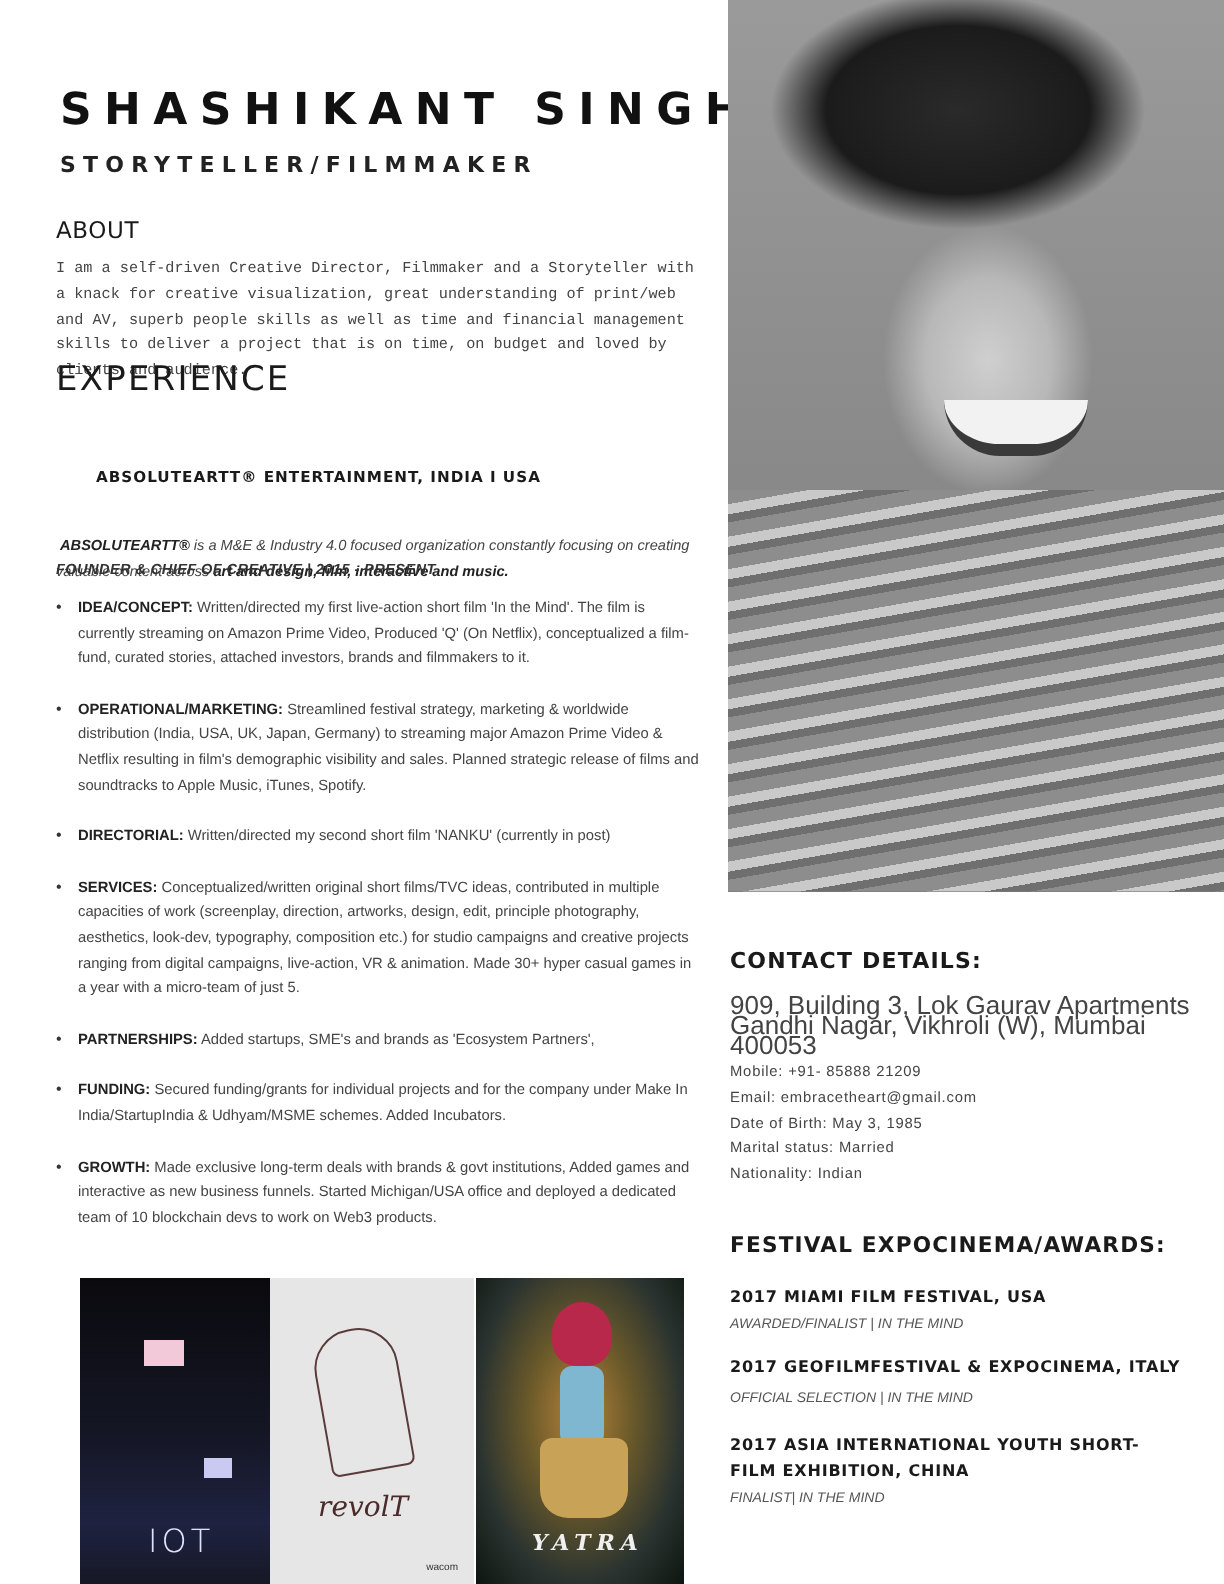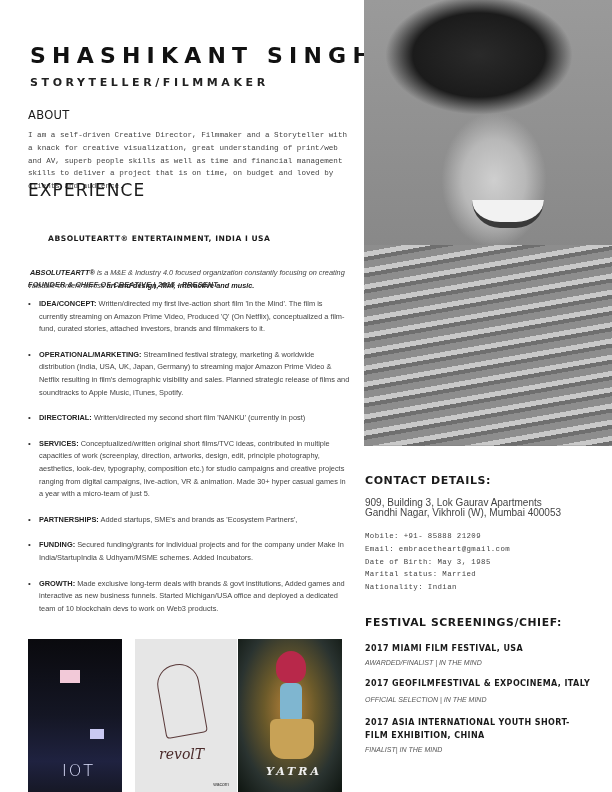--- a/index.html
+++ b/index.html
@@ -33,33 +33,33 @@
              repeating-linear-gradient(170deg, #8d8d8d 0px, #8d8d8d 7px, #c9c9c9 7px, #c9c9c9 12px, #6f6f6f 12px, #6f6f6f 16px),
              linear-gradient(#9a9a9a, #7a7a7a);
            background-size: 100% 100%, 100% 100%, 100% 45%, 100% 100%;
            background-position: 0 0, 0 0, 0 100%, 0 0;
            background-repeat:no-repeat; }
   .photo .smile { position:absolute; left:108px; top:200px; width:72px; height:22px; background:#f2f2f2;
                   border-radius:0 0 36px 36px; border-bottom:6px solid #3a3a3a; }
 
   .contact-h { position:absolute; left:365px; top:474px; font-family:"DejaVu Sans", sans-serif; font-weight:bold;
                font-size:11px; letter-spacing:0.6px; color:#1a1a1a; white-space:nowrap; }
-  .addr { position:absolute; left:365px; top:498px; font-size:10px; line-height:10px; color:#444; }
-  .cinfo { position:absolute; left:365px; top:530px; font-family:Liberation Mono, monospace; font-size:7.4px;
+  .addr { position:absolute; left:365px; top:498px; font-size:13px; line-height:10px; color:#444; }
+  .cinfo { position:absolute; left:365px; top:530px; font-family:Liberation Sans, sans-serif; font-size:7.4px;
            line-height:12.8px; color:#444; letter-spacing:0.4px; }
   .awards-h { position:absolute; left:365px; top:616px; font-family:"DejaVu Sans", sans-serif; font-weight:bold;
               font-size:10.8px; letter-spacing:0.6px; color:#1a1a1a; white-space:nowrap; }
   .award { position:absolute; left:365px; width:240px; }
   .award .t { font-family:"DejaVu Sans", sans-serif; font-weight:bold; font-size:8px; line-height:13px;
               letter-spacing:0.4px; color:#1a1a1a; }
   .award .s { font-size:7px; font-style:italic; color:#555; line-height:11px; margin-top:2px; }
 
   .strip { position:absolute; left:28px; top:639px; height:153px; width:314px; }
   .poster { position:absolute; top:0; height:153px; overflow:hidden; }
-  .p1 { left:0; width:94px; background:linear-gradient(180deg,#0a0a0e 0%, #141624 50%, #1f2240 80%, #161826 100%); }
+  .p1 { left:12px; width:106px; background:linear-gradient(180deg,#0a0a0e 0%, #141624 50%, #1f2240 80%, #161826 100%); }
   .p2 { left:107px; width:102px; background:#e6e6e6; }
   .p3 { left:210px; width:104px; background:radial-gradient(ellipse at 50% 45%, #b9833a 0%, #6b5a2a 35%, #2a3330 70%, #0e1510 100%); }
   .p1 .screen { position:absolute; left:32px; top:31px; width:20px; height:13px; background:#f2c9d8; }
   .p1 .screen2 { position:absolute; left:62px; top:90px; width:14px; height:10px; background:#c9c9f2; }
   .p1 .ttl { position:absolute; left:34px; bottom:12px; color:#dfe2ff; font-family:"DejaVu Sans", sans-serif;
              font-size:16px; letter-spacing:2px; font-weight:300; }
   .p2 .ttl { position:absolute; left:24px; bottom:30px; color:#4a2a2a; font-family:"DejaVu Serif", serif;
              font-style:italic; font-size:14px; }
   .p2 .sketch { position:absolute; left:25px; top:25px; width:40px; height:70px; border:1px solid #5a3a3a;
                 border-radius:20px 20px 4px 4px; transform:rotate(-10deg); }
@@ -104,21 +104,21 @@
   <div>Gandhi Nagar, Vikhroli (W), Mumbai 400053</div>
 </div>
 <div class="cinfo">
   <div>Mobile: +91- 85888 21209</div>
   <div>Email: embracetheart@gmail.com</div>
   <div>Date of Birth: May 3, 1985</div>
   <div>Marital status: Married</div>
   <div>Nationality: Indian</div>
 </div>
 
-<div class="awards-h">FESTIVAL SCREENINGS/CHIEF:</div>
+<div class="awards-h">FESTIVAL EXPOCINEMA/AWARDS:</div>
 <div class="award" style="top:642px">
   <div class="t">2017 MIAMI FILM FESTIVAL, USA</div>
   <div class="s">AWARDED/FINALIST | IN THE MIND</div>
 </div>
 <div class="award" style="top:677px">
   <div class="t">2017 GEOFILMFESTIVAL &amp; EXPOCINEMA, ITALY</div>
   <div class="s" style="margin-top:4px">OFFICIAL SELECTION | IN THE MIND</div>
 </div>
 <div class="award" style="top:716px; width:225px">
   <div class="t">2017 ASIA INTERNATIONAL YOUTH SHORT-FILM EXHIBITION, CHINA</div>

